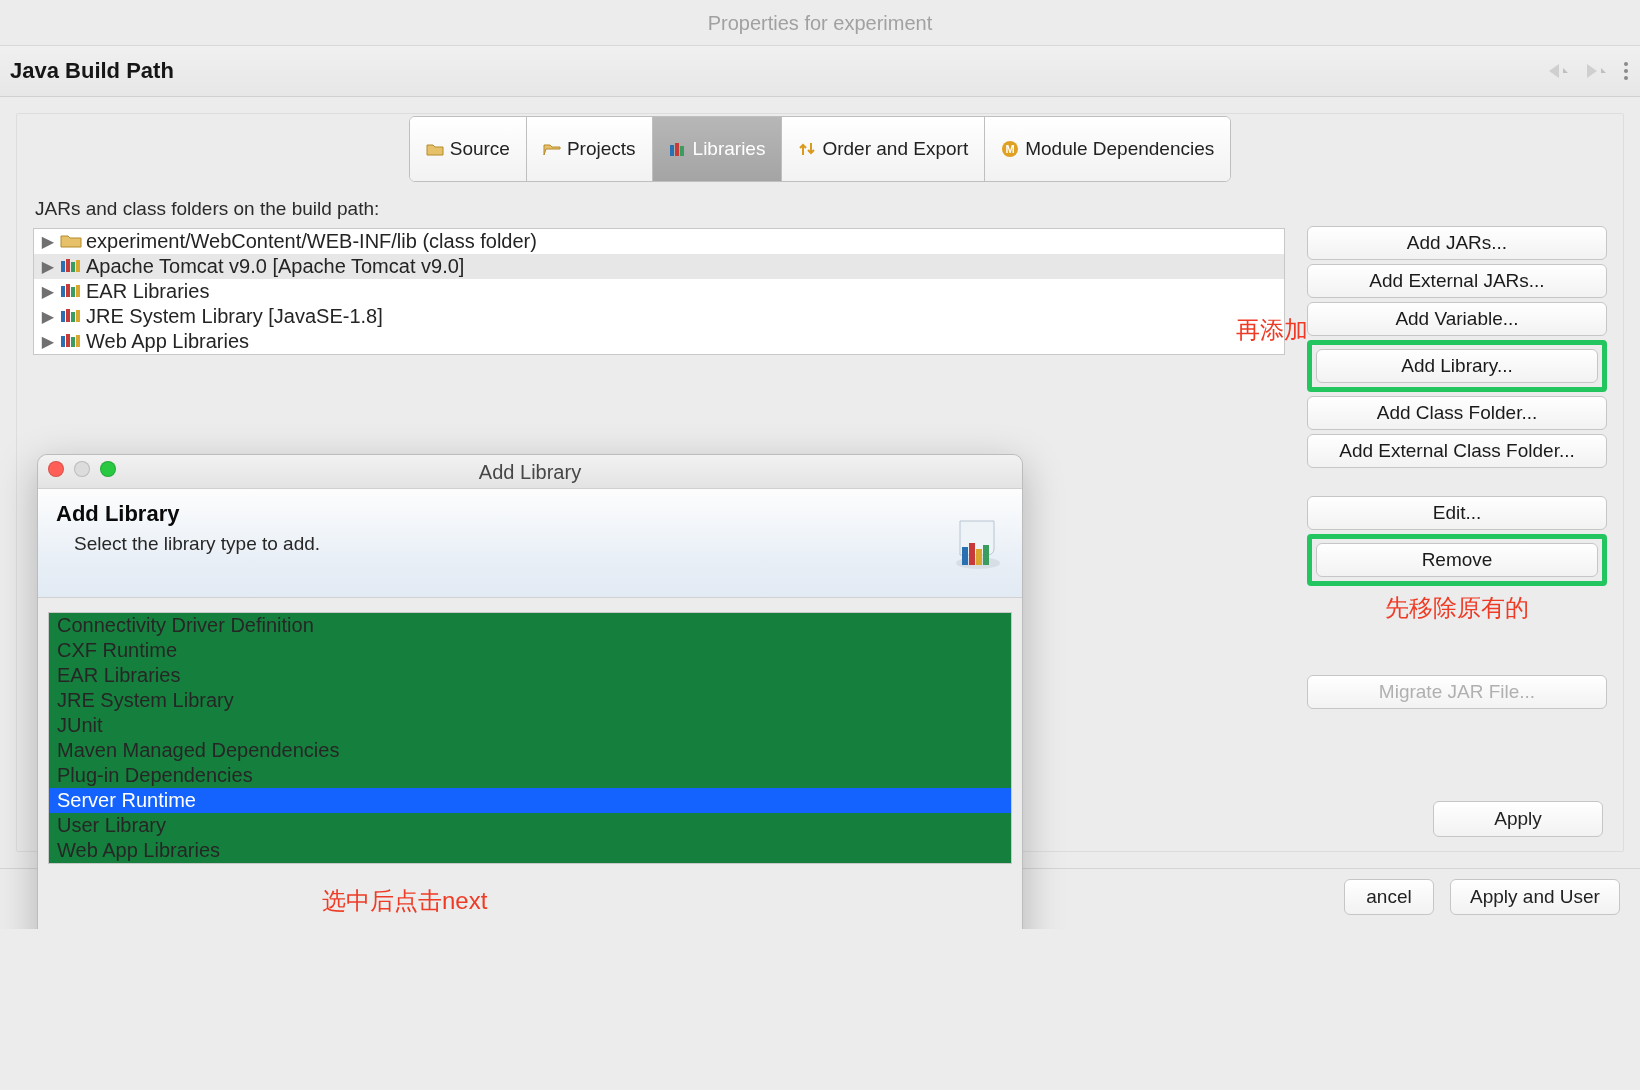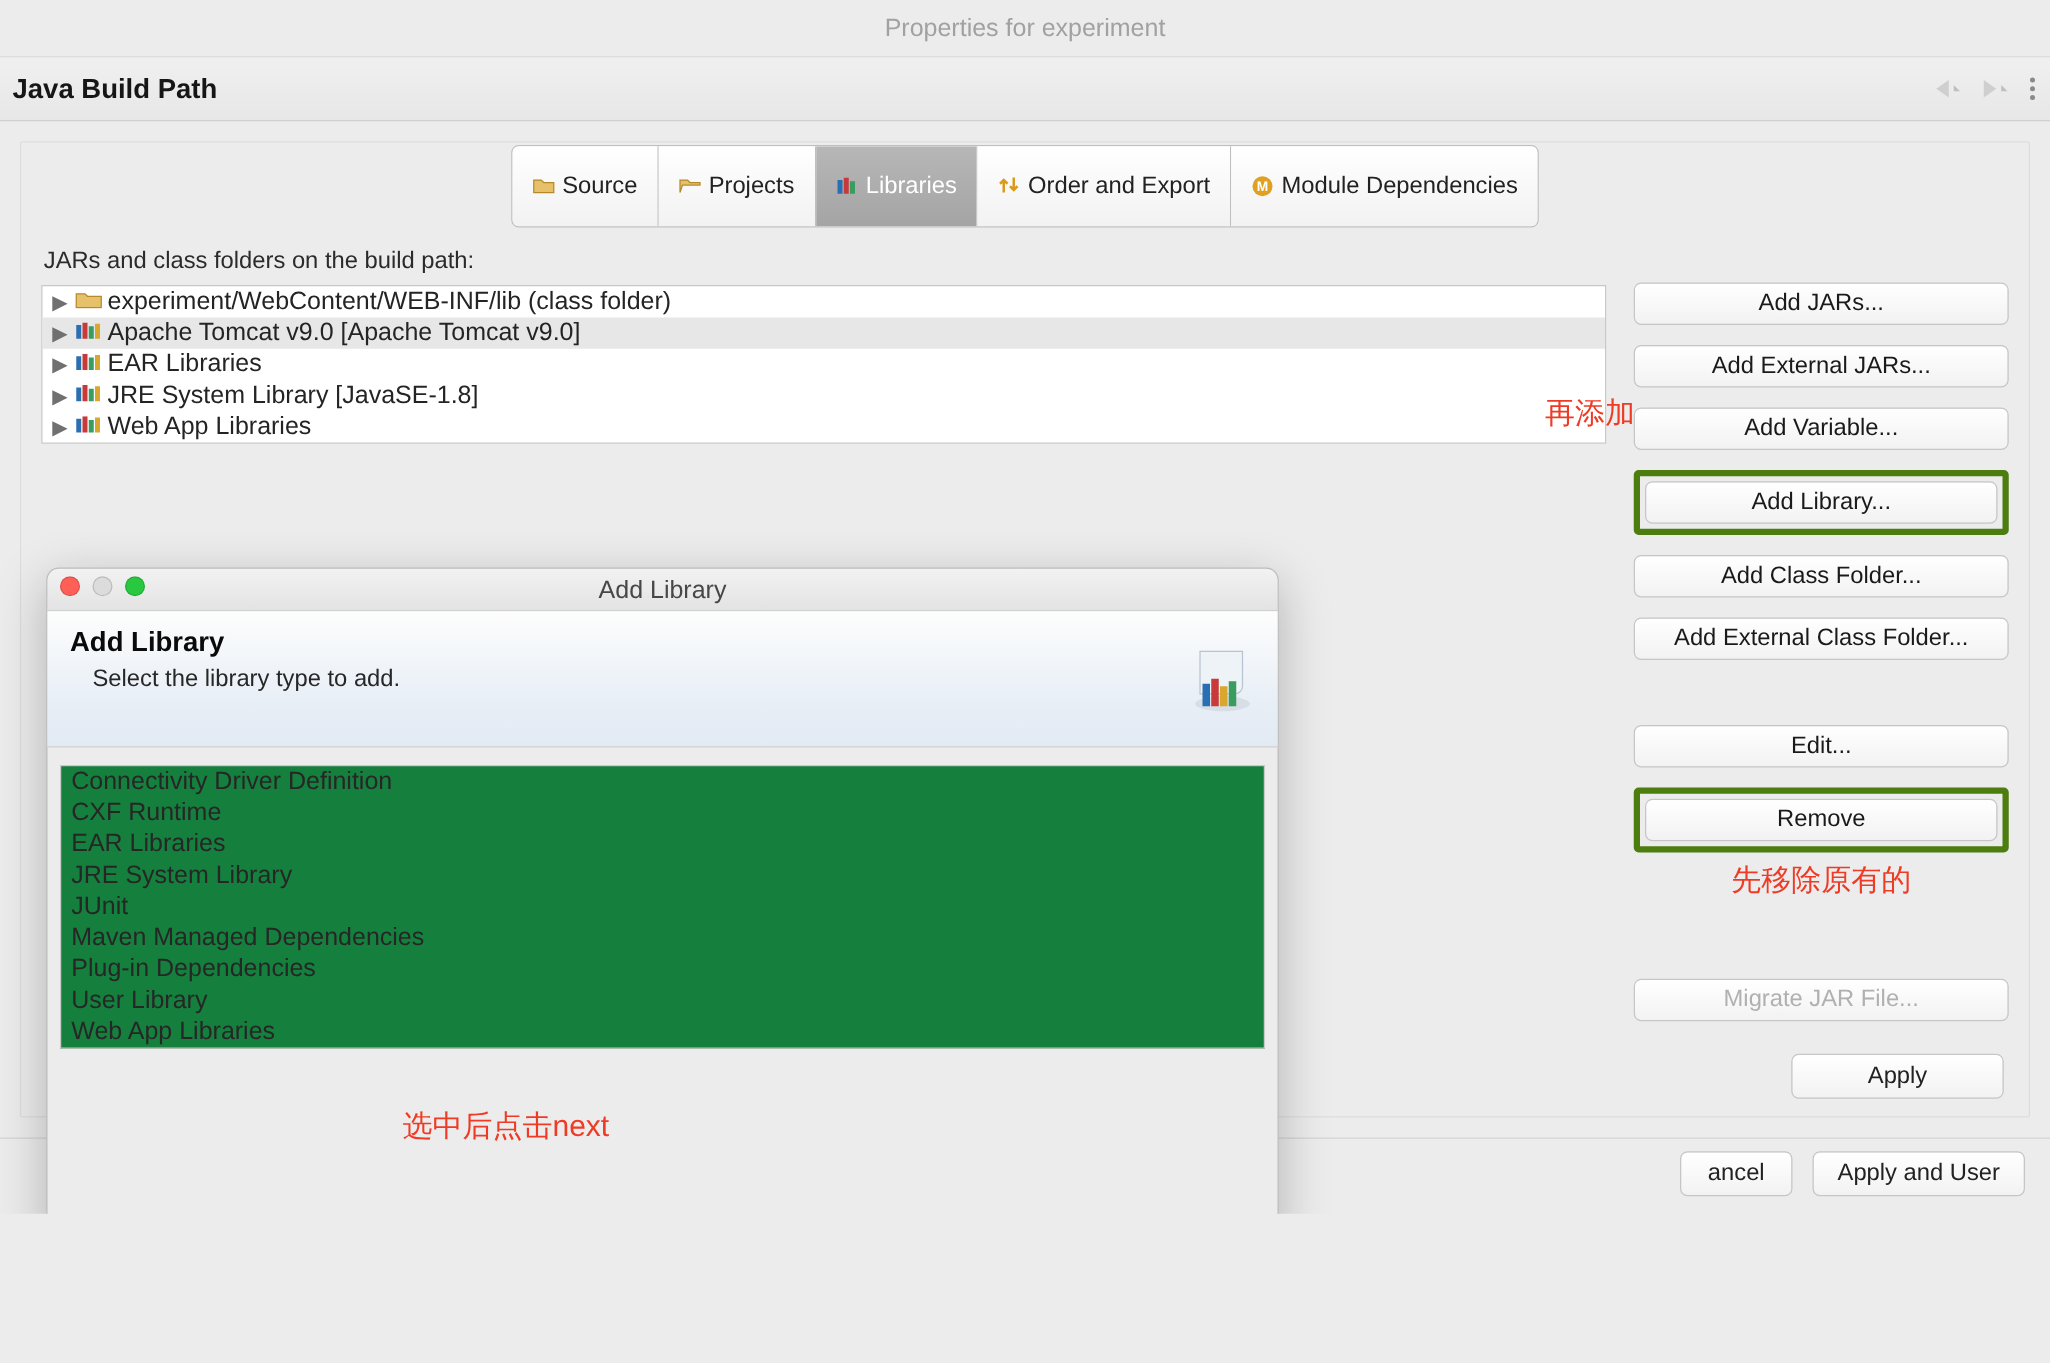--- a/index.html
+++ b/index.html
@@ -62,21 +62,21 @@
     border-right: 1px solid #bfbfbf;
     font-size: 19px;
     background: linear-gradient(#ffffff,#f2f2f2);
     cursor: default;
   }
   .tab:last-child { border-right:none; }
   .tab.active { background: linear-gradient(#b7b7b7,#a4a4a4); color:#fff; }
   .tab .ticon { width:18px; height:18px; display:inline-block; }
   .body-row { display:flex; padding: 16px 16px 16px 16px; gap: 22px; align-items:flex-start; }
   .left-col { flex: 1 1 auto; }
-  .right-col { width: 300px; display:flex; flex-direction:column; gap:16px; padding-top: 28px; }
+  .right-col { width: 300px; display:flex; flex-direction:column; gap:4px; padding-top: 28px; }
   .build-caption { font-size: 19px; color:#2b2b2b; margin-bottom: 8px; padding-left: 2px; }
   .tree {
     background:#fff;
     border:1px solid #c8c8c8;
     width:100%;
   }
   .tree-row { display:flex; align-items:center; gap:4px; padding:1px 6px; font-size:20px; color:#242424; }
   .tree-row.selected { background:#e7e7e7; }
   .tree-row .disclose { font-size:16px; color:#707070; width:16px; text-align:center; }
   .ticon-lib { width:22px; height:14px; }
@@ -86,21 +86,21 @@
     padding: 5px 0;
     border:1px solid #c6c6c6;
     border-radius: 6px;
     background: linear-gradient(#ffffff,#f2f2f2);
     font-size:19px;
     color:#1a1a1a;
     text-align:center;
     cursor:default;
   }
   .btn.disabled { color:#b0b0b0;margin-top:47px; }
-  .red-box { border:5px solid #4d7c0f; border-radius:4px; padding:4px; }
+  .red-box { border:5px solid #22c55e; border-radius:4px; padding:4px; }
   .annot { color:#ef3b25; font-size:24px; font-weight:400; }
   .annot.top { position:absolute; top: 200px; right: 315px; }
   .annot.remove { text-align:center; margin-top:6px; }
   
   .modal {
     position:absolute;
     left: 20px;
     top: 340px;
     width: 986px;
     background:#ececec;
@@ -339,20 +339,21 @@
       </div>
     </div>
     <div class="modal-list" id="modal-list">
         <div class="ml-row">Connectivity Driver Definition</div>
         <div class="ml-row">CXF Runtime</div>
         <div class="ml-row">EAR Libraries</div>
         <div class="ml-row">JRE System Library</div>
         <div class="ml-row">JUnit</div>
         <div class="ml-row">Maven Managed Dependencies</div>
         <div class="ml-row">Plug-in Dependencies</div>
+        <div class="ml-row selected">Server Runtime</div>
         <div class="ml-row">User Library</div>
         <div class="ml-row">Web App Libraries</div>
       </div>
     <div class="annot-inline">选中后点击next</div>
     <div style="height:140px;"></div>
   </div>
 
   <div class="footer">
     <div class="fbtn">Apply</div>
   </div>

